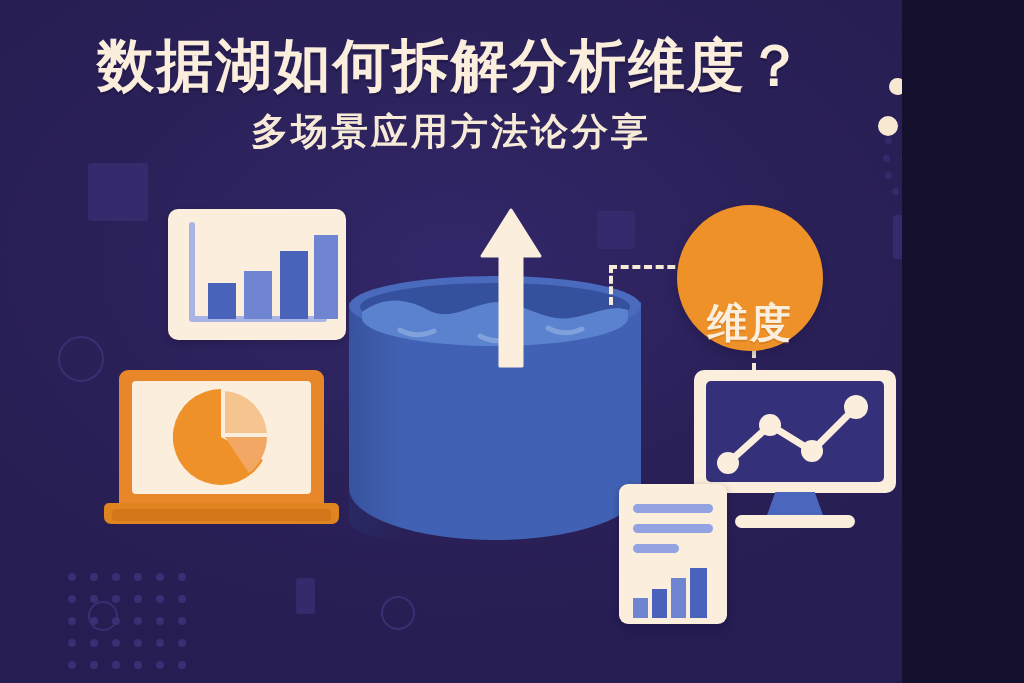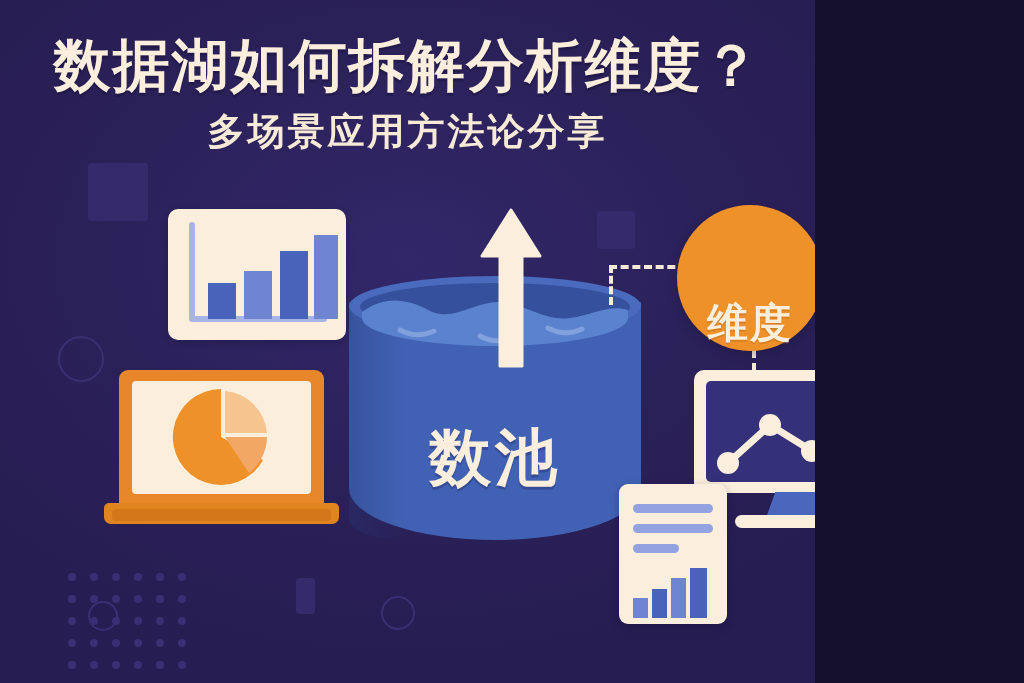--- a/index.html
+++ b/index.html
@@ -1,20 +1,20 @@
 <!DOCTYPE html>
 <html lang="zh"><head>
 <meta charset="utf-8">
 <style>
   html,body{margin:0;padding:0;background:#14102e;}
   body{font-family:"Liberation Sans","DejaVu Sans",sans-serif;}
 
   .poster{
     position:relative;
-    width:815px;height:683px;
+    width:902px;height:683px;
     overflow:hidden;
     background:#2b2159;
   }
   
   .bg-glow{
     position:absolute;inset:0;
     background:radial-gradient(ellipse 70% 60% at 50% 38%, #322769 0%, #2b2159 55%, #261d52 100%);
   }
 
   
@@ -232,21 +232,20 @@
     <div class="lake-rim"></div>
     <div class="lake-inner"></div>
 
     <svg class="lake-water" viewBox="0 0 266 56" preserveAspectRatio="none" style="display:block;">
       <path d="M0,22 C22,6 44,8 66,20 C90,33 112,12 136,12 C160,12 182,32 208,28 C230,25 248,14 266,20 L266,56 L0,56 Z" fill="#5b82ce"></path>
       <path d="M38,40 q16,9 34,1" stroke="#81a1dd" stroke-width="5" fill="none" stroke-linecap="round"></path>
       <path d="M118,46 q16,9 34,1" stroke="#81a1dd" stroke-width="5" fill="none" stroke-linecap="round"></path>
       <path d="M186,38 q16,9 34,1" stroke="#81a1dd" stroke-width="5" fill="none" stroke-linecap="round"></path>
     </svg>
 
-    <div class="lake-label">数池</div>
   </div>
 
   <svg class="arrow" viewBox="0 0 62 160">
     <path d="M31,2 L60,48 L42,48 L42,158 L20,158 L20,48 L2,48 Z" fill="#fbeedc" stroke="#fbeedc" stroke-width="3" stroke-linejoin="round"></path>
   </svg>
 
   <div class="card bar-card">
     <svg viewBox="0 0 178 131" width="178" height="131">
       <path d="M24,16 L24,110 L156,110" stroke="#a8b4e6" stroke-width="6" fill="none" stroke-linecap="round" stroke-linejoin="round"></path>
       <rect x="40" y="74" width="28" height="36" fill="#4a63ba"></rect>

